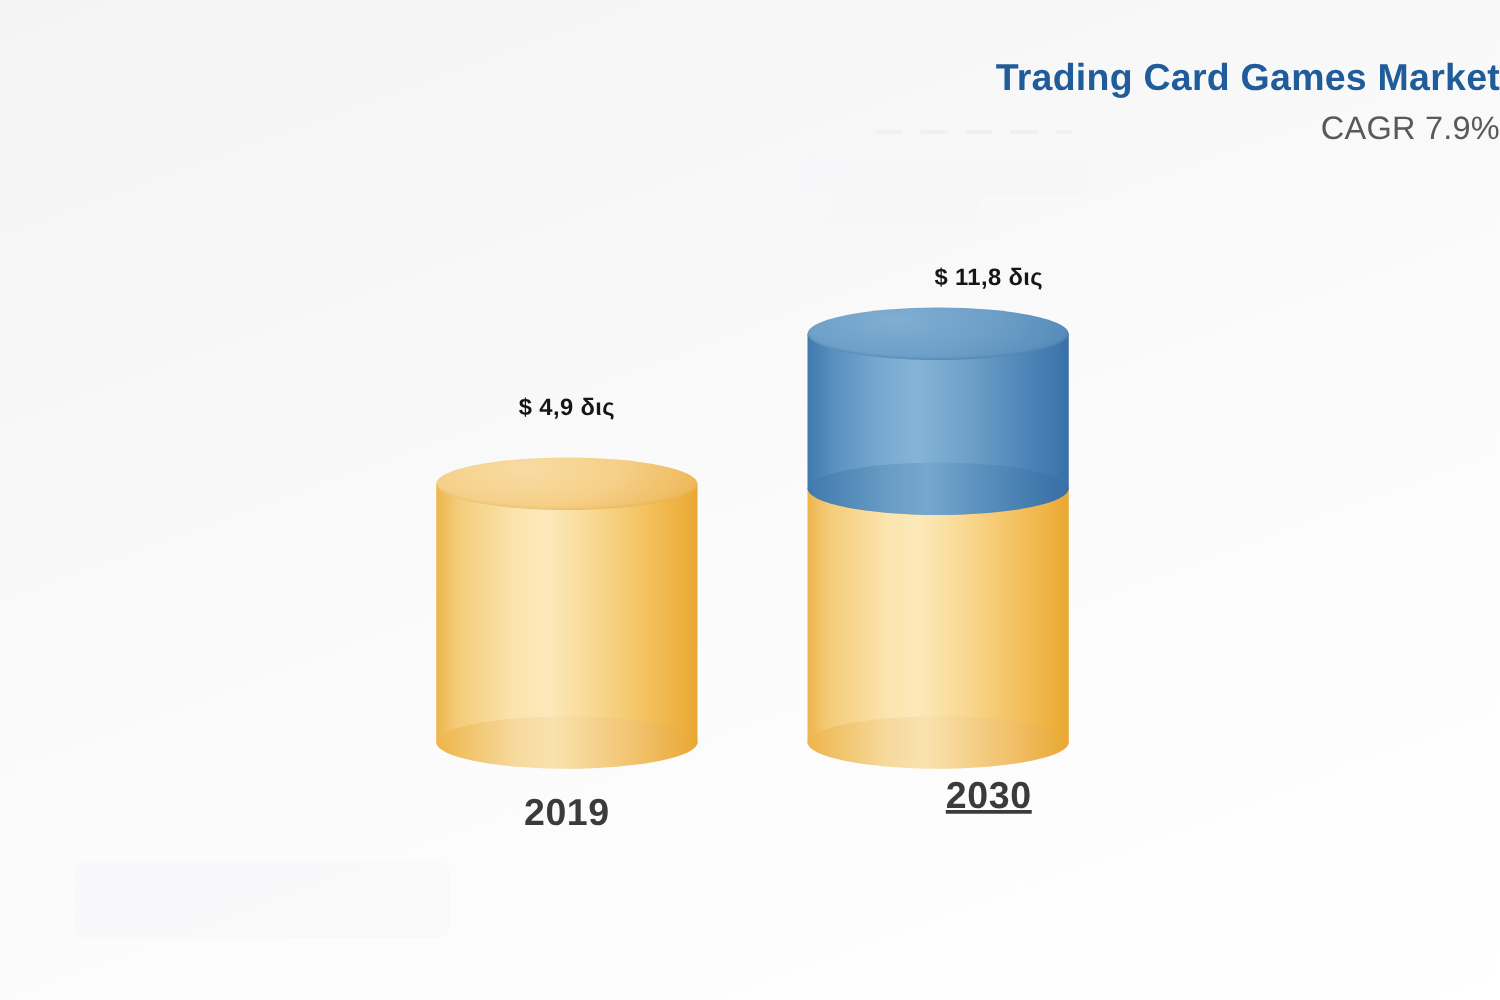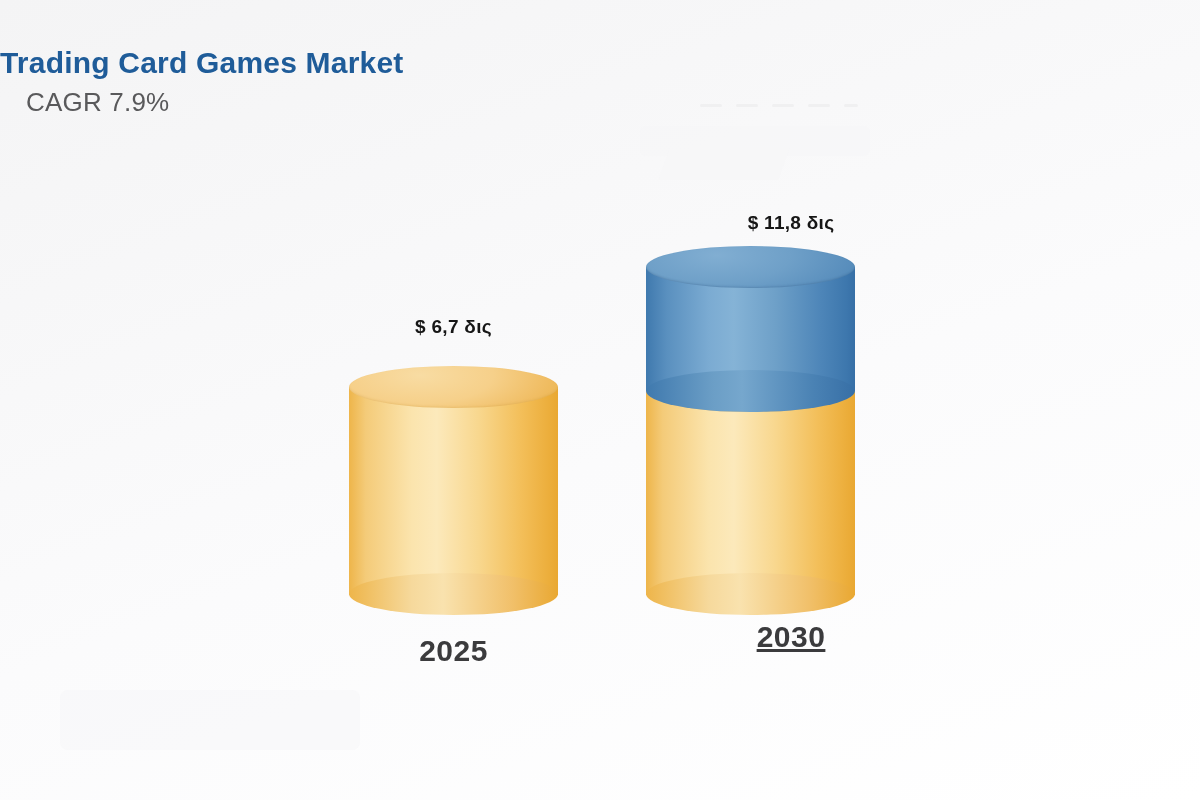--- a/index.html
+++ b/index.html
@@ -34,21 +34,21 @@
     background: #f6f6f7;
     pointer-events: none;
   }
 
   
   .title-wrap {
     position: absolute;
     top: 46px;
     left: 0;
     width: 1200px;
-    text-align: left;
+    text-align: right;
   }
   .chart-title {
     font-size: 30px;
     font-weight: bold;
     color: #1f5c99;
     letter-spacing: 0.2px;
     line-height: 1.1;
   }
   .chart-subtitle {
     margin-top: 9px;
@@ -205,32 +205,32 @@
 
   <div class="title-wrap">
     <div class="chart-title">Trading Card Games Market</div>
     <div class="chart-subtitle">CAGR 7.9%</div>
   </div>
 
   <div class="plot">
 
     <div class="bar-group" style="left:349px; top:300px; width:209px; height:380px;">
 
-      <div class="value-label" style="top:16px;">$ 6,7 δις</div>
+      <div class="value-label" style="top:16px;">$ 4,9 δις</div>
 
       <div class="cyl" style="left:0; top:66px; width:209px; height:250px;">
 
         <div class="cyl-body yellow-body" style="top:21px; height:208px;"></div>
 
         <div class="cyl-cap yellow-cap-bottom" style="top:207px; height:42px;"></div>
 
         <div class="cyl-cap yellow-cap-top" style="top:0px; height:42px;"></div>
       </div>
 
-      <div class="cat-label" style="top:334px;">2025</div>
+      <div class="cat-label" style="top:334px;">2019</div>
     </div>
 
     <div class="bar-group" style="left:646px; top:180px; width:209px; height:500px;padding-left:27px;">
 
       <div class="value-label" style="top:32px;">$ 11,8 δις</div>
 
       <div class="cyl" style="left:0; top:66px; width:209px; height:370px;">
 
         <div class="cyl-body yellow-body" style="top:145px; height:204px;"></div>
         <div class="cyl-cap yellow-cap-bottom" style="top:327px; height:42px;"></div>

